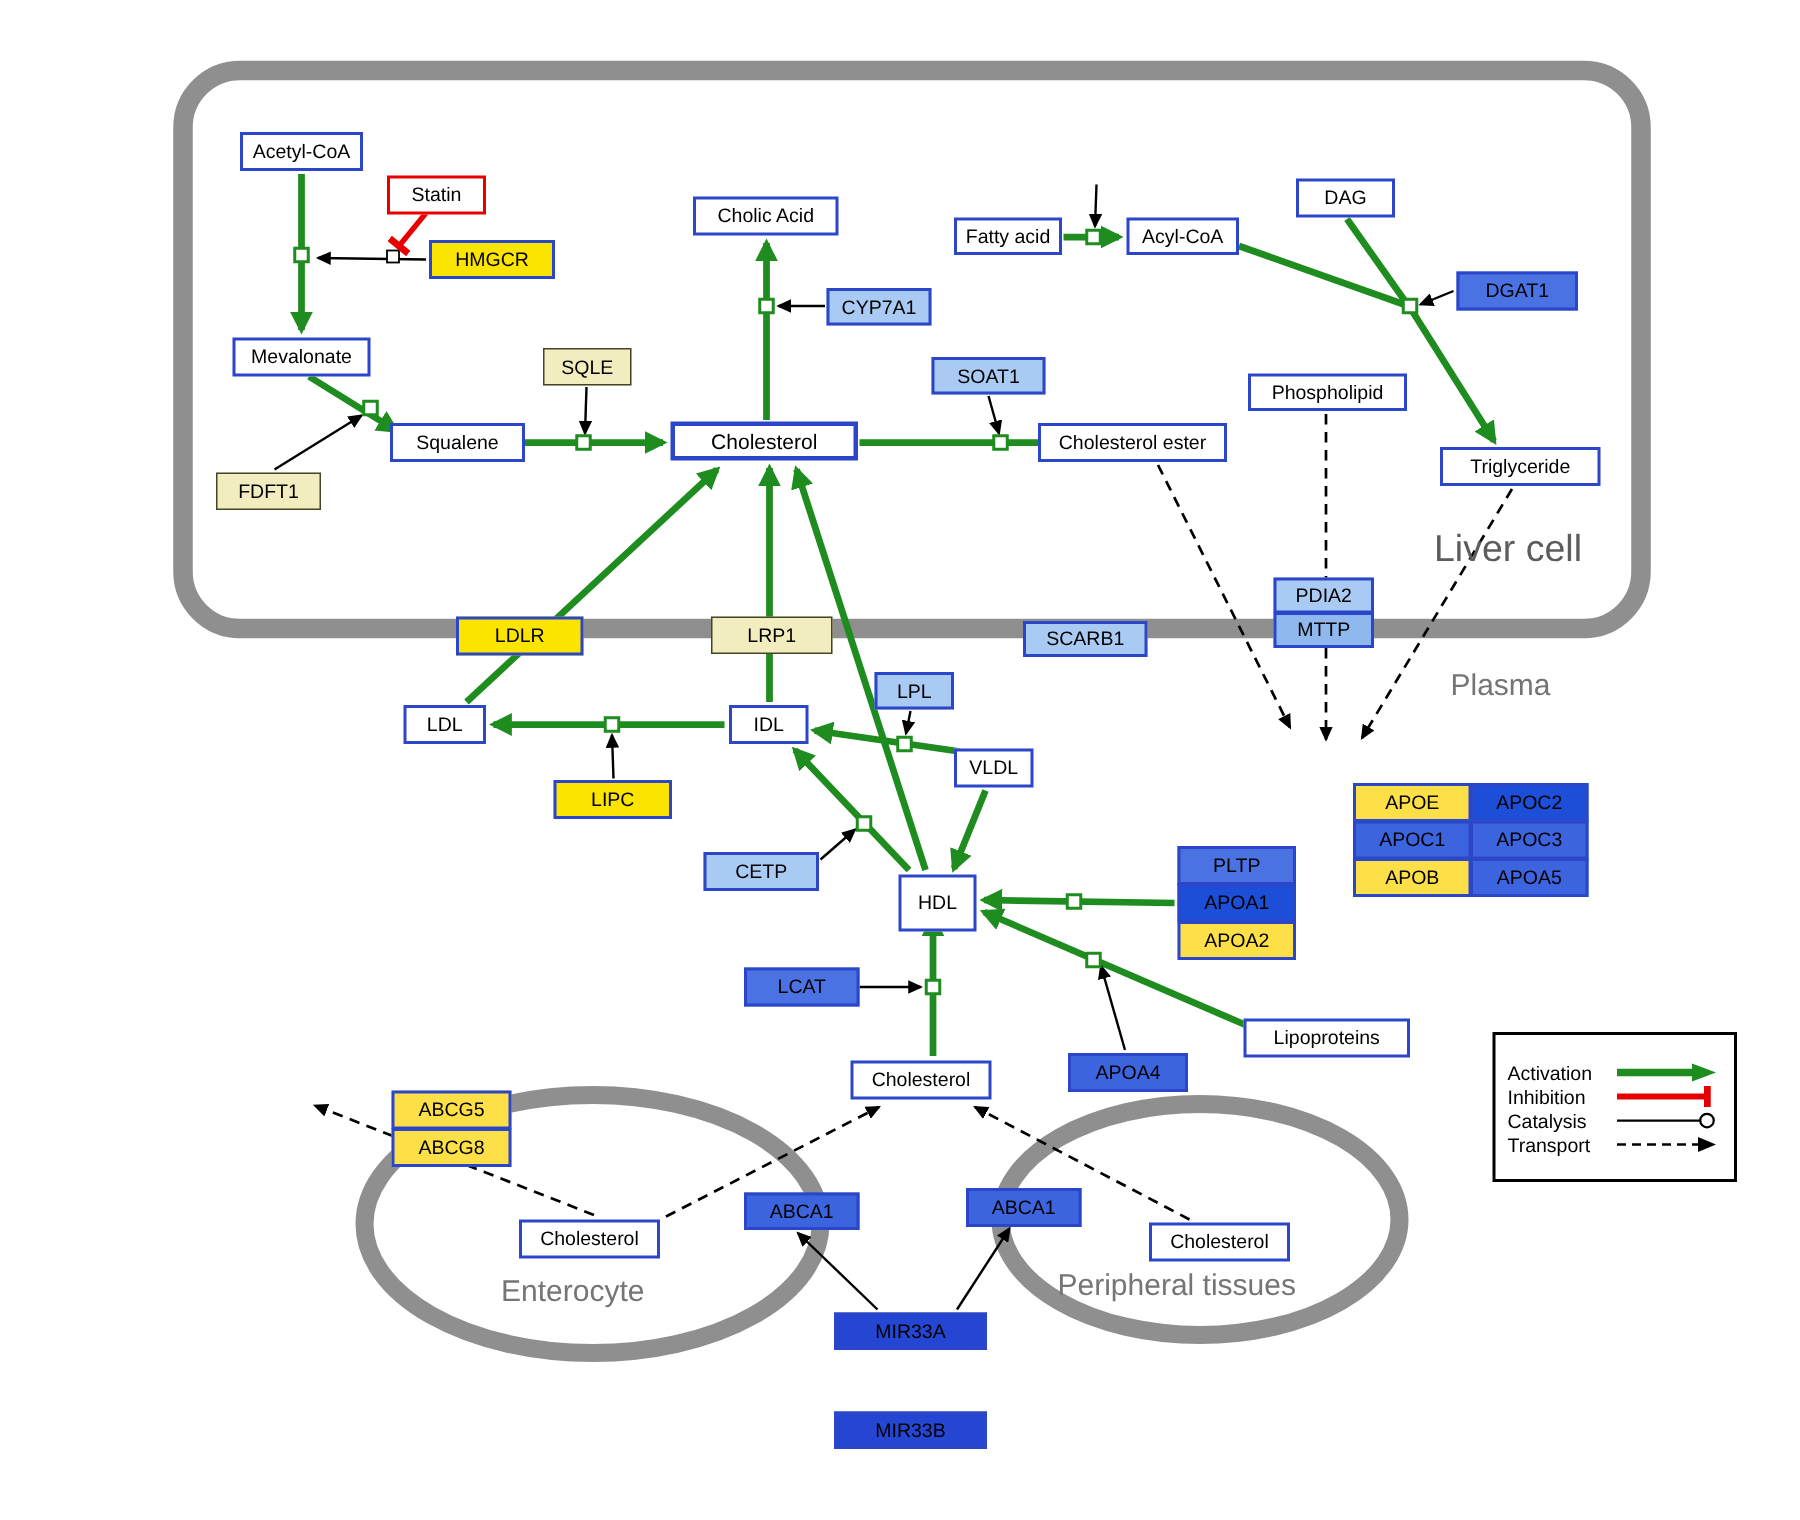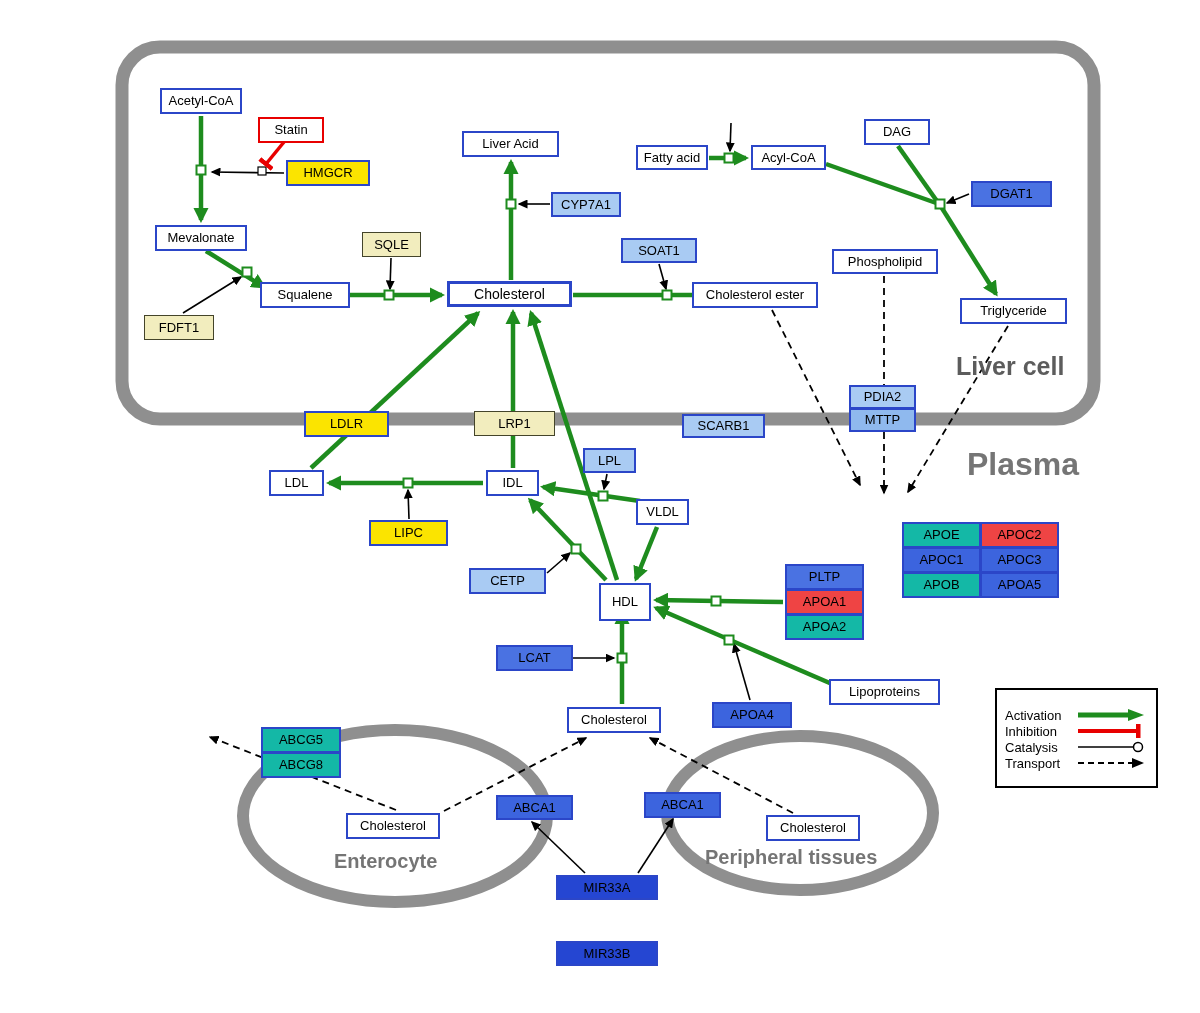--- a/index.html
+++ b/index.html
@@ -7,26 +7,26 @@
   #canvas{position:relative;width:1200px;height:1013px;background:#fff;overflow:hidden}
   #edges{position:absolute;left:0;top:0}
   .n{position:absolute;box-sizing:border-box;height:26px;display:flex;align-items:center;justify-content:center;
      text-align:center;font-size:13px;line-height:14px;color:#000;background:#fff;border:2px solid #2b46c8}
   .met3{border-width:3px;font-size:14px}
   .statin{border-color:#e80000}
   .yel{background:#fbe400}
   .pyel{background:#f2edbe;border:1.5px solid #44442a}
   .lb{background:#a9cbf3}
   .lb2{background:#8fb9ee}
-  .sb{background:#ef4444}
+  .sb{background:#1d4ed8}
   .mb{background:#4a72e2}
   .bl{background:#3c64de}
-  .db{background:#14b8a6}
+  .db{background:#fde047}
   .dpb{background:#2546d2}
-  .rlabel{position:absolute;font-weight:bold;color:#757575}
+  .rlabel{position:absolute;font-weight:normal;color:#757575}
   .legend{position:absolute;left:995px;top:688px;width:163px;height:100px;border:2px solid #000;background:#fff;
           box-sizing:border-box;padding:17px 8px;display:flex;flex-direction:column;justify-content:space-between}
   .lrow{display:flex;align-items:center;justify-content:space-between;height:19px}
   .llabel{font-size:13px;color:#000}
 </style>
 </head>
 <body>
 
 <div id="canvas">
 
@@ -120,21 +120,21 @@
 </svg>
 
 <div class="n" style="left:160px;top:88px;width:82px">Acetyl-CoA</div>
 <div class="n statin" style="left:258px;top:117px;width:66px">Statin</div>
 <div class="n yel" style="left:286px;top:160px;width:84px">HMGCR</div>
 <div class="n" style="left:155px;top:225px;width:92px">Mevalonate</div>
 <div class="n pyel" style="left:362px;top:232px;width:59px;height:25px">SQLE</div>
 <div class="n pyel" style="left:144px;top:315px;width:70px;height:25px">FDFT1</div>
 <div class="n" style="left:260px;top:282px;width:90px">Squalene</div>
 <div class="n met3" style="left:447px;top:281px;width:125px">Cholesterol</div>
-<div class="n" style="left:462px;top:131px;width:97px">Liver Acid</div>
+<div class="n" style="left:462px;top:131px;width:97px">Cholic Acid</div>
 <div class="n lb" style="left:551px;top:192px;width:70px;height:25px">CYP7A1</div>
 <div class="n lb" style="left:621px;top:238px;width:76px;height:25px">SOAT1</div>
 <div class="n" style="left:636px;top:145px;width:72px;height:25px">Fatty acid</div>
 <div class="n" style="left:751px;top:145px;width:75px;height:25px">Acyl-CoA</div>
 <div class="n" style="left:864px;top:119px;width:66px">DAG</div>
 <div class="n mb" style="left:971px;top:181px;width:81px">DGAT1</div>
 <div class="n" style="left:832px;top:249px;width:106px;height:25px">Phospholipid</div>
 <div class="n" style="left:692px;top:282px;width:126px">Cholesterol ester</div>
 <div class="n" style="left:960px;top:298px;width:107px">Triglyceride</div>
 <div class="n lb" style="left:849px;top:385px;width:67px;height:24px">PDIA2</div>
@@ -167,21 +167,21 @@
 <div class="n db" style="left:261px;top:752px;width:80px">ABCG8</div>
 <div class="n" style="left:346px;top:813px;width:94px">Cholesterol</div>
 <div class="n bl" style="left:496px;top:795px;width:77px;height:25px">ABCA1</div>
 <div class="n bl" style="left:644px;top:792px;width:77px">ABCA1</div>
 <div class="n" style="left:766px;top:815px;width:94px">Cholesterol</div>
 <div class="n" style="left:567px;top:707px;width:94px">Cholesterol</div>
 <div class="n dpb" style="left:556px;top:875px;width:102px;height:25px">MIR33A</div>
 <div class="n dpb" style="left:556px;top:941px;width:102px;height:25px">MIR33B</div>
 
 <div class="rlabel" style="left:956px;top:352px;font-size:25px;color:#5c5c5c">Liver cell</div>
-<div class="rlabel" style="left:967px;top:446px;font-size:32px">Plasma</div>
+<div class="rlabel" style="left:967px;top:446px;font-size:20px">Plasma</div>
 <div class="rlabel" style="left:334px;top:850px;font-size:20px">Enterocyte</div>
 <div class="rlabel" style="left:705px;top:846px;font-size:20px">Peripheral tissues</div>
 
 <div class="legend">
   <div class="lrow">
     <span class="llabel">Activation</span>
     <svg width="72" height="16">
       <line x1="2" y1="8" x2="52" y2="8" stroke="#1e8c1e" stroke-width="5"></line>
       <path d="M52,2 L68,8 L52,14 Z" fill="#1e8c1e"></path>
     </svg>

